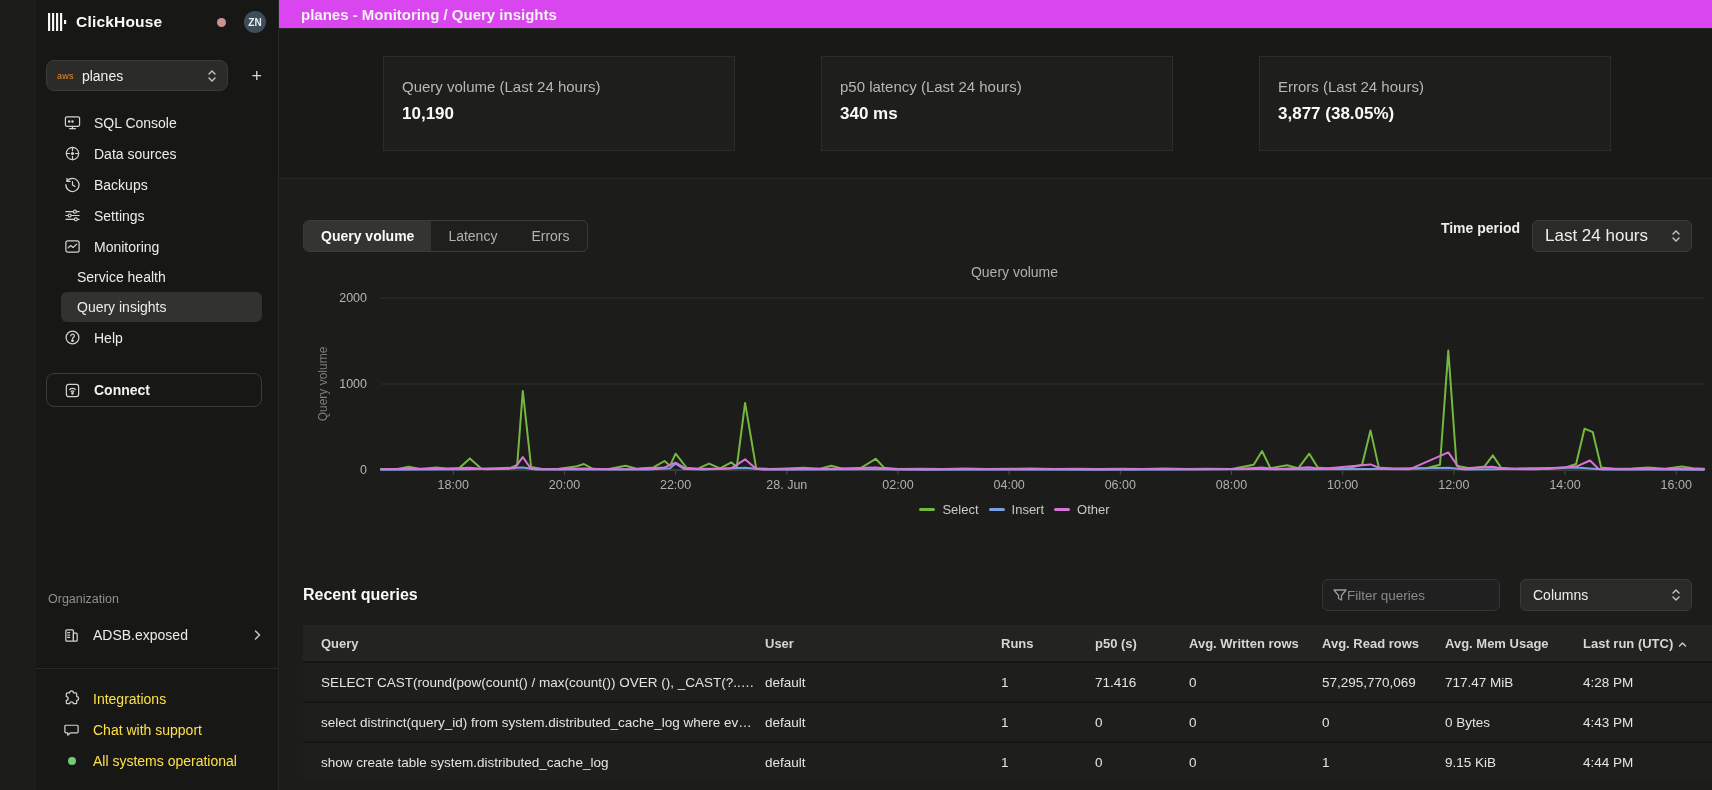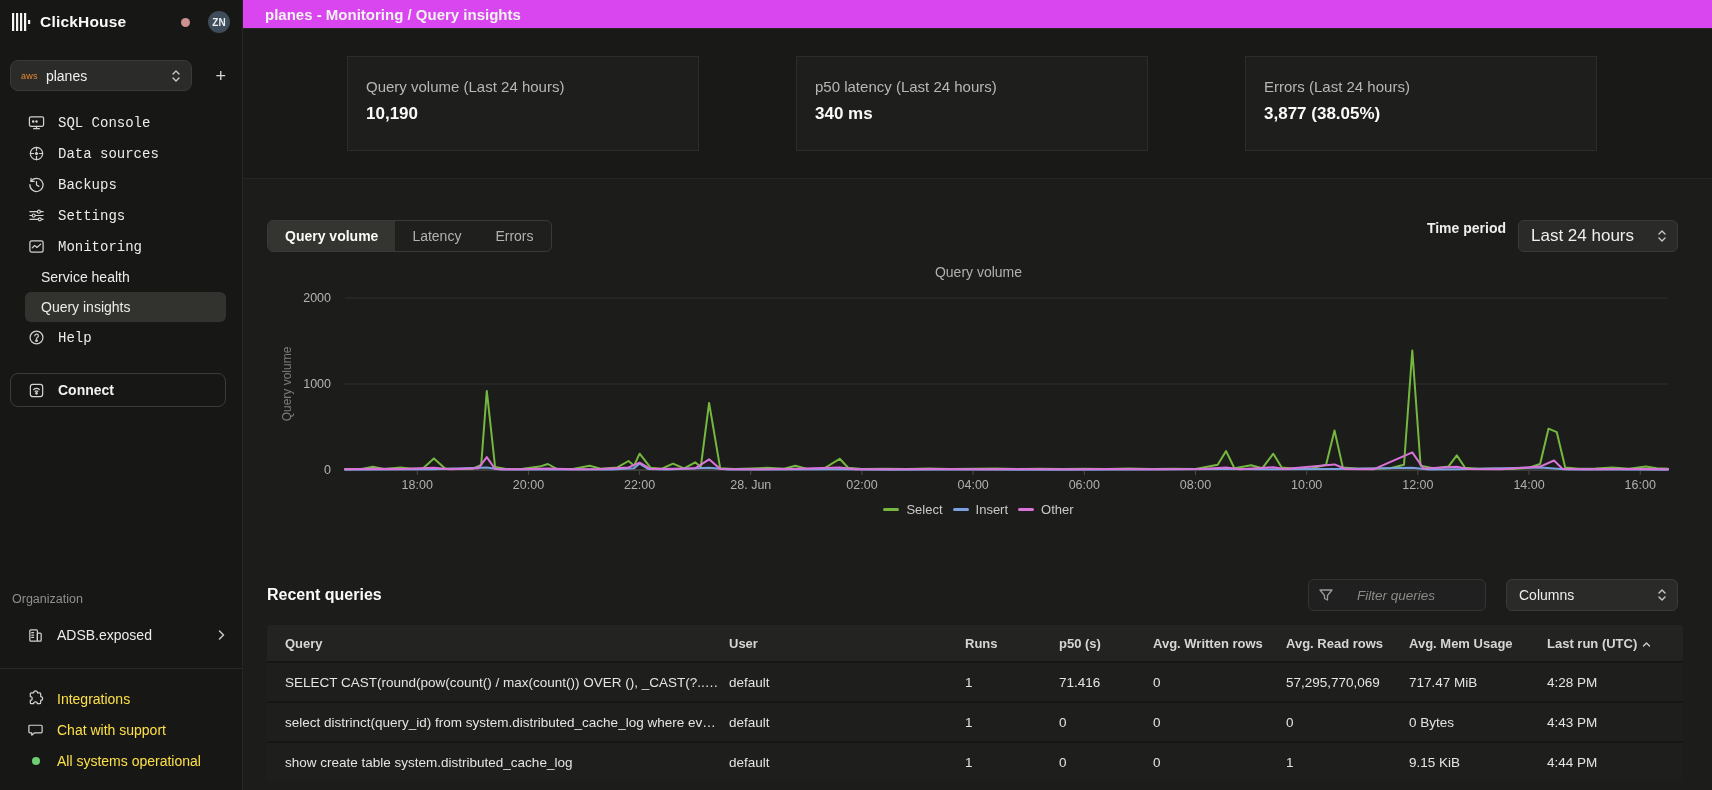--- a/index.html
+++ b/index.html
@@ -1,36 +1,36 @@
 <!DOCTYPE html>
 <html><head>
 <meta charset="utf-8">
 <style>
   * { margin:0; padding:0; box-sizing:border-box; }
   html,body { width:1712px; height:790px; overflow:hidden; background:#1c1c1b;
     font-family:"Liberation Sans","DejaVu Sans",sans-serif; color:#e8e8e6; }
-  .app { display:flex; width:1712px; height:790px; }
+  .app { display:flex; width:1712px; height:790px;padding-left:36px; }
 
   
   .sidebar { width:243px; min-width:243px; height:790px; background:#171716;
     border-right:1px solid #262625; display:flex; flex-direction:column; position:relative; }
   .brand-row { display:flex; align-items:center; height:44px; padding:0 12px 0 12px; }
   .brand-title { font-size:15.5px; font-weight:700; color:#fafaf8; letter-spacing:.2px; margin-left:8px; }
   .brand-dot { width:9px; height:9px; border-radius:50%; background:#cb9290; margin-left:auto; margin-right:18px; }
   .avatar { width:22px; height:22px; border-radius:50%; background:#3f4c59; color:#e9eef3;
     font-size:10px; font-weight:700; display:flex; align-items:center; justify-content:center; }
   .svc-row { display:flex; align-items:center; margin:16px 10px 0 10px; }
   .svc-select { flex:0 0 182px; height:31px; background:#2b2b29; border:1px solid #3a3a38; border-radius:8px;
     display:flex; align-items:center; padding:0 10px; cursor:pointer; }
   .svc-name { font-size:14px; color:#f0f0ee; margin-left:8px; flex:1; }
   .aws-mark { font-size:9px; font-weight:400; color:#e8882d; letter-spacing:.3px; }
   .plus-btn { margin-left:auto; margin-right:6px; color:#d6d6d3; font-size:18px; line-height:1; cursor:pointer; }
   .nav { margin-top:16px; }
   .nav-item { display:flex; align-items:center; height:31px; padding-left:27px; cursor:pointer;
-    font-size:14px; color:#ececea;font-family:Liberation Mono, monospace; }
+    font-size:14px; color:#ececea; }
   .nav-item .ic { width:18px; height:18px; margin-right:13px; display:flex; align-items:center; justify-content:center; color:#d2d2cf; }
   .sub-item { display:flex; align-items:center; height:30px; margin:0 16px 0 25px; padding-left:16px;
     border-radius:6px; font-size:14px; color:#ececea; cursor:pointer; }
   .sub-item.active { background:#32322f; }
   .connect-btn { margin:20px 16px 0 10px; height:34px; border:1px solid #3b3b39; border-radius:8px;
     display:flex; align-items:center; padding-left:17px; font-size:14px; font-weight:700; color:#f2f2f0; cursor:pointer; }
   .connect-btn .ic { width:17px; height:17px; margin-right:13px; color:#d2d2cf; }
   .side-bottom { margin-top:auto; }
   .org-label { font-size:12.5px; color:#8f8f8c; padding-left:12px; margin-bottom:14px; }
   .org-row { display:flex; align-items:center; height:30px; padding:0 16px 0 27px; cursor:pointer; font-size:14px; color:#ececea; }
@@ -70,21 +70,21 @@
   .legend { display:flex; justify-content:center; gap:10px; margin-top:6px; }
   .legend-item { display:flex; align-items:center; gap:7px; font-size:13px; color:#c9c9c6; cursor:pointer; }
   .legend-swatch { display:inline-block; width:16px; height:3px; border-radius:2px; }
 
   .rq-row { display:flex; align-items:center; justify-content:space-between; margin:62px 34px 0 24px; height:32px; }
   .rq-title { font-size:16px; font-weight:700; color:#fafaf8; }
   .rq-controls { display:flex; align-items:center; gap:20px; }
   .filter-box { width:178px; height:32px; background:#202020; border:1px solid #343432; border-radius:6px;
     display:flex; align-items:center; padding:0 10px; }
   .filter-box input { background:transparent; border:0; outline:0; color:#e8e8e6; font-size:13.5px; width:130px;
-    font-family:"Liberation Sans","DejaVu Sans",sans-serif; margin-left:24px;font-style:italic; }
+    font-family:"Liberation Sans","DejaVu Sans",sans-serif; margin-left:0; }
   .filter-box input::placeholder { color:#8a8a87; }
   .cols-select { width:172px; height:32px; background:#2a2a29; border:1px solid #3a3a38; border-radius:6px;
     display:flex; align-items:center; padding:0 10px 0 12px; font-size:14px; color:#eeeeec; cursor:pointer; }
   .cols-select .chev { margin-left:auto; color:#c9c9c6; }
 
   .table { margin:14px 0 0 24px; width:1416px; }
   .t-grid { display:grid; grid-template-columns:462px 236px 94px 94px 133px 123px 138px 1fr; align-items:center; }
   .t-head { background:#232322; height:36px; border-radius:2px 2px 0 0; }
   .t-head .t-cell { font-size:13px; font-weight:700; color:#d6d6d3; }
   .t-row { background:#1e1e1d; height:40px; border-top:2px solid #161615; cursor:pointer; }

